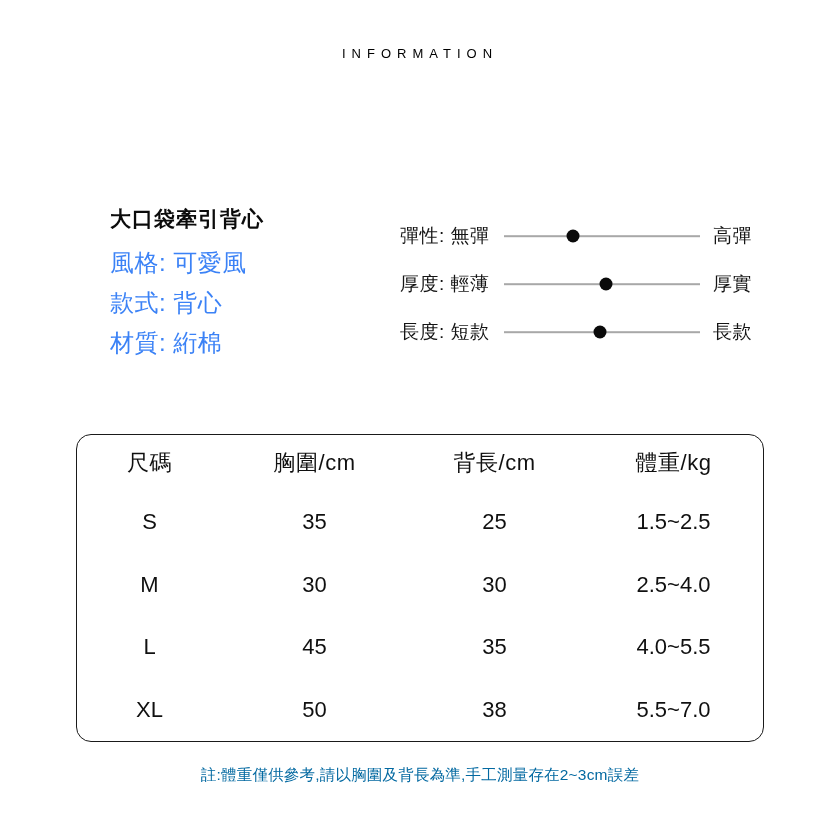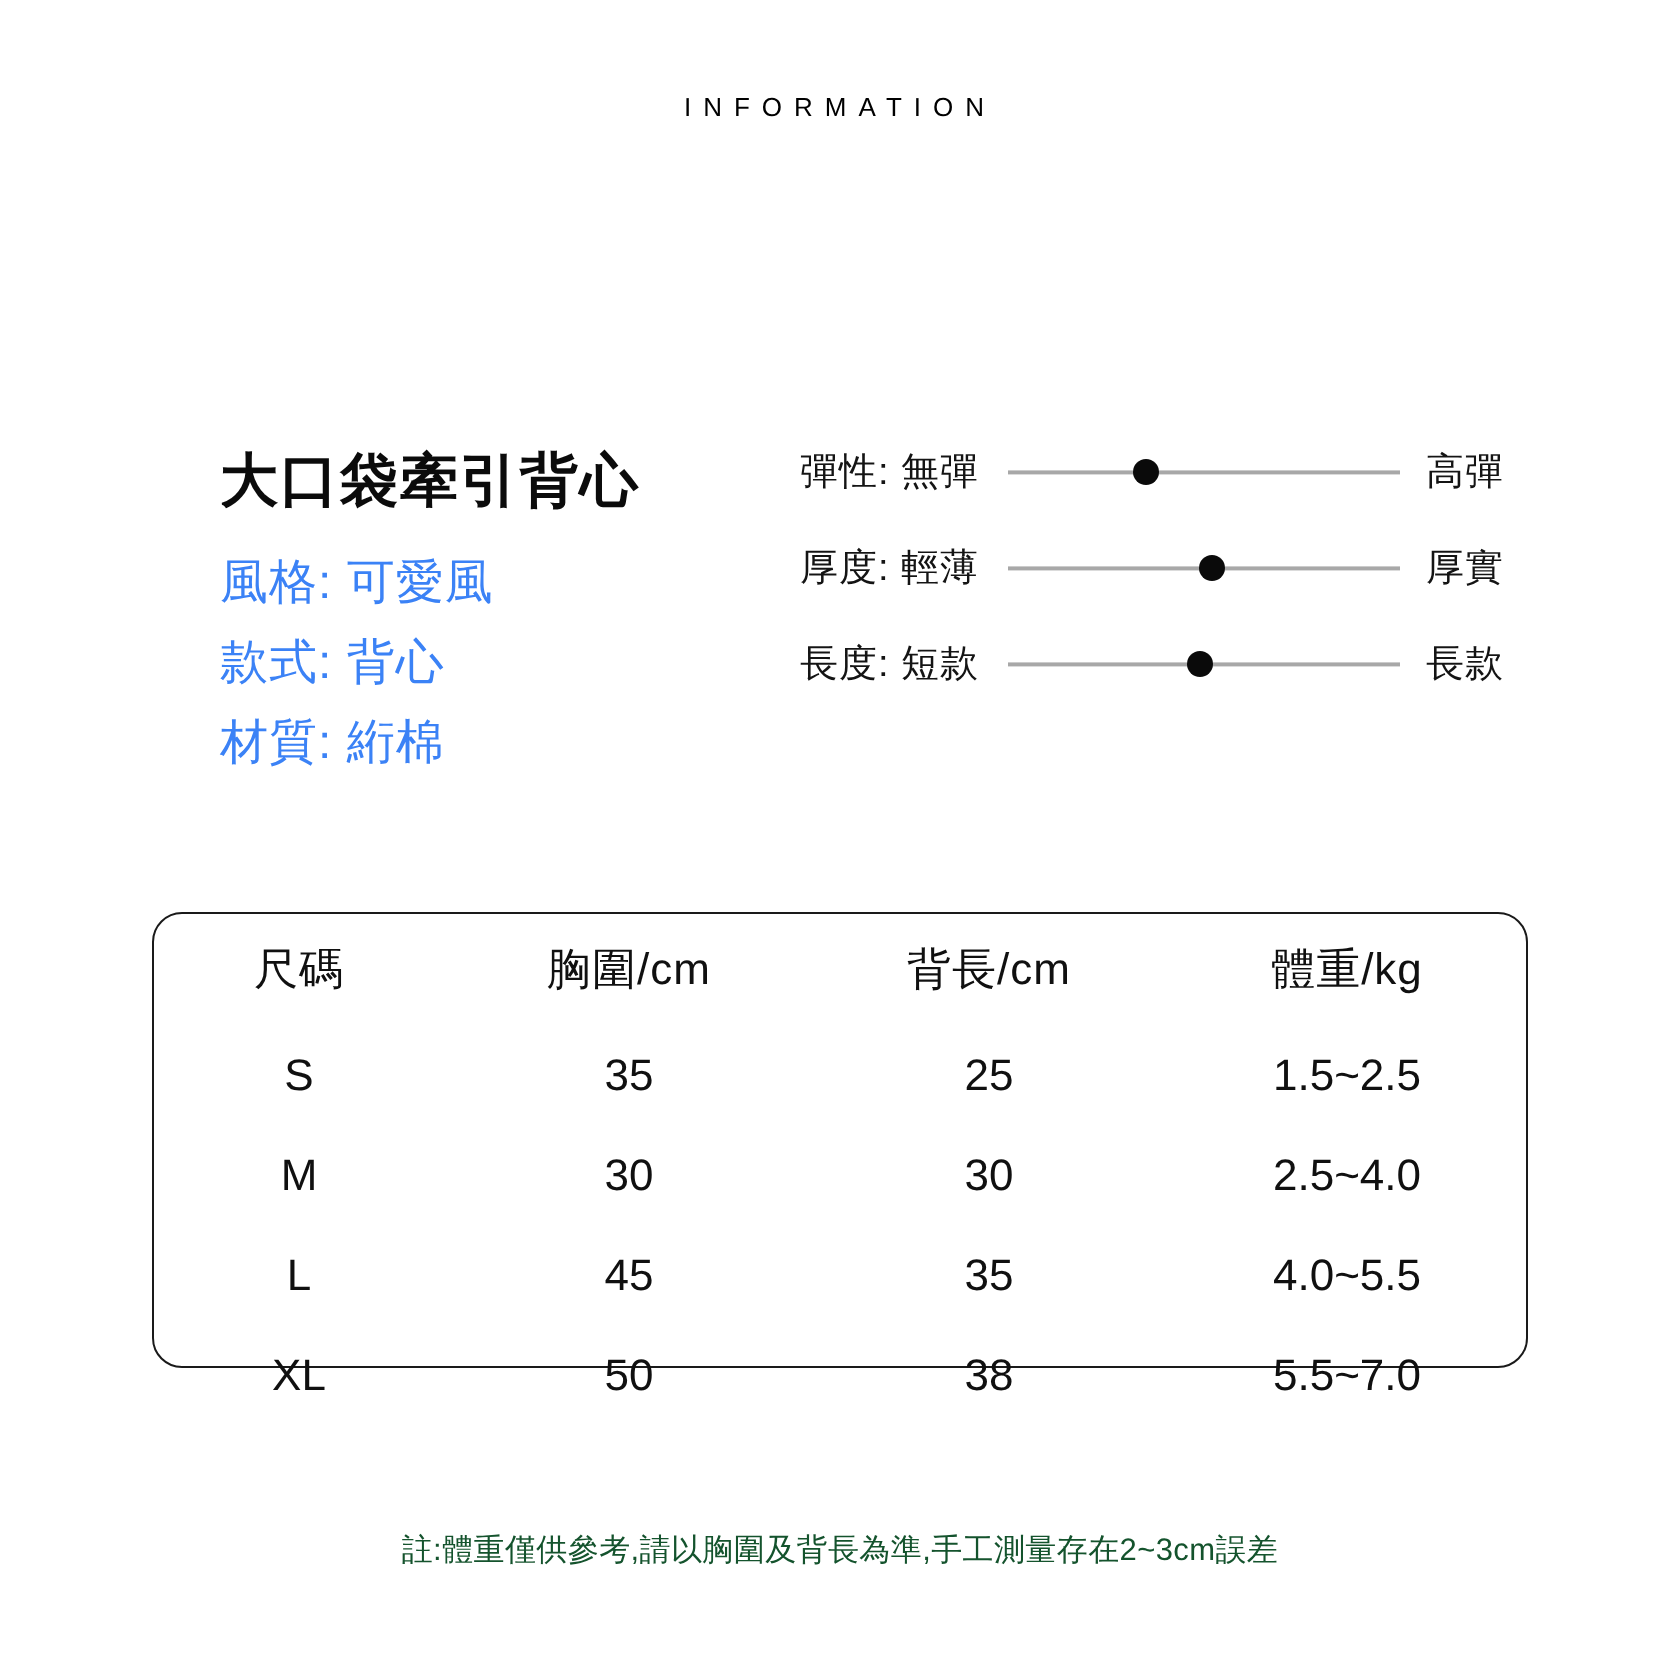--- a/index.html
+++ b/index.html
@@ -48,25 +48,25 @@
   }
 
   
   .product-block {
     position: absolute;
     left: 110px;
     top: 205px;
     width: 280px;
   }
   .product-name {
-    font-size: 29px;
+    font-size: 21px;
     font-weight: 700;
     color: #0b0b0b;
     letter-spacing: 1px;
-    margin: 16px 0 14px 0;
+    margin: 0 0 14px 0;
     white-space: nowrap;
   }
   .spec-line {
     font-size: 24px;
     color: #3b82f6;
     letter-spacing: 0.5px;
     margin-top: 8px;
     white-space: nowrap;
   }
   .spec-line:first-of-type { margin-top: 14px; }
@@ -122,23 +122,23 @@
     color: #141414;
     white-space: nowrap;
     margin-left: 13px;
     letter-spacing: 0.5px;
   }
 
   
   .size-table {
     position: absolute;
     left: 76px;
-    top: 456px;
+    top: 434px;
     width: 688px;
-    height: 228px;
+    height: 308px;
     border: 1.6px solid #1a1a1a;
     border-radius: 15px;
     box-sizing: border-box;
     padding: 0;
   }
   .size-table table {
     width: 100%;
     height: 100%;
     border-collapse: collapse;
     table-layout: fixed;
@@ -167,21 +167,21 @@
   .col-weight { width: 183px; }
 
   
   .footnote {
     position: absolute;
     left: 0;
     top: 765px;
     width: 840px;
     text-align: center;
     font-size: 15.5px;
-    color: #14532d;
+    color: #0369a1;
     letter-spacing: 0.2px;
     white-space: nowrap;
   }
 </style>
 </head>
 <body>
 
 <div class="page">
 
   <div class="header">

